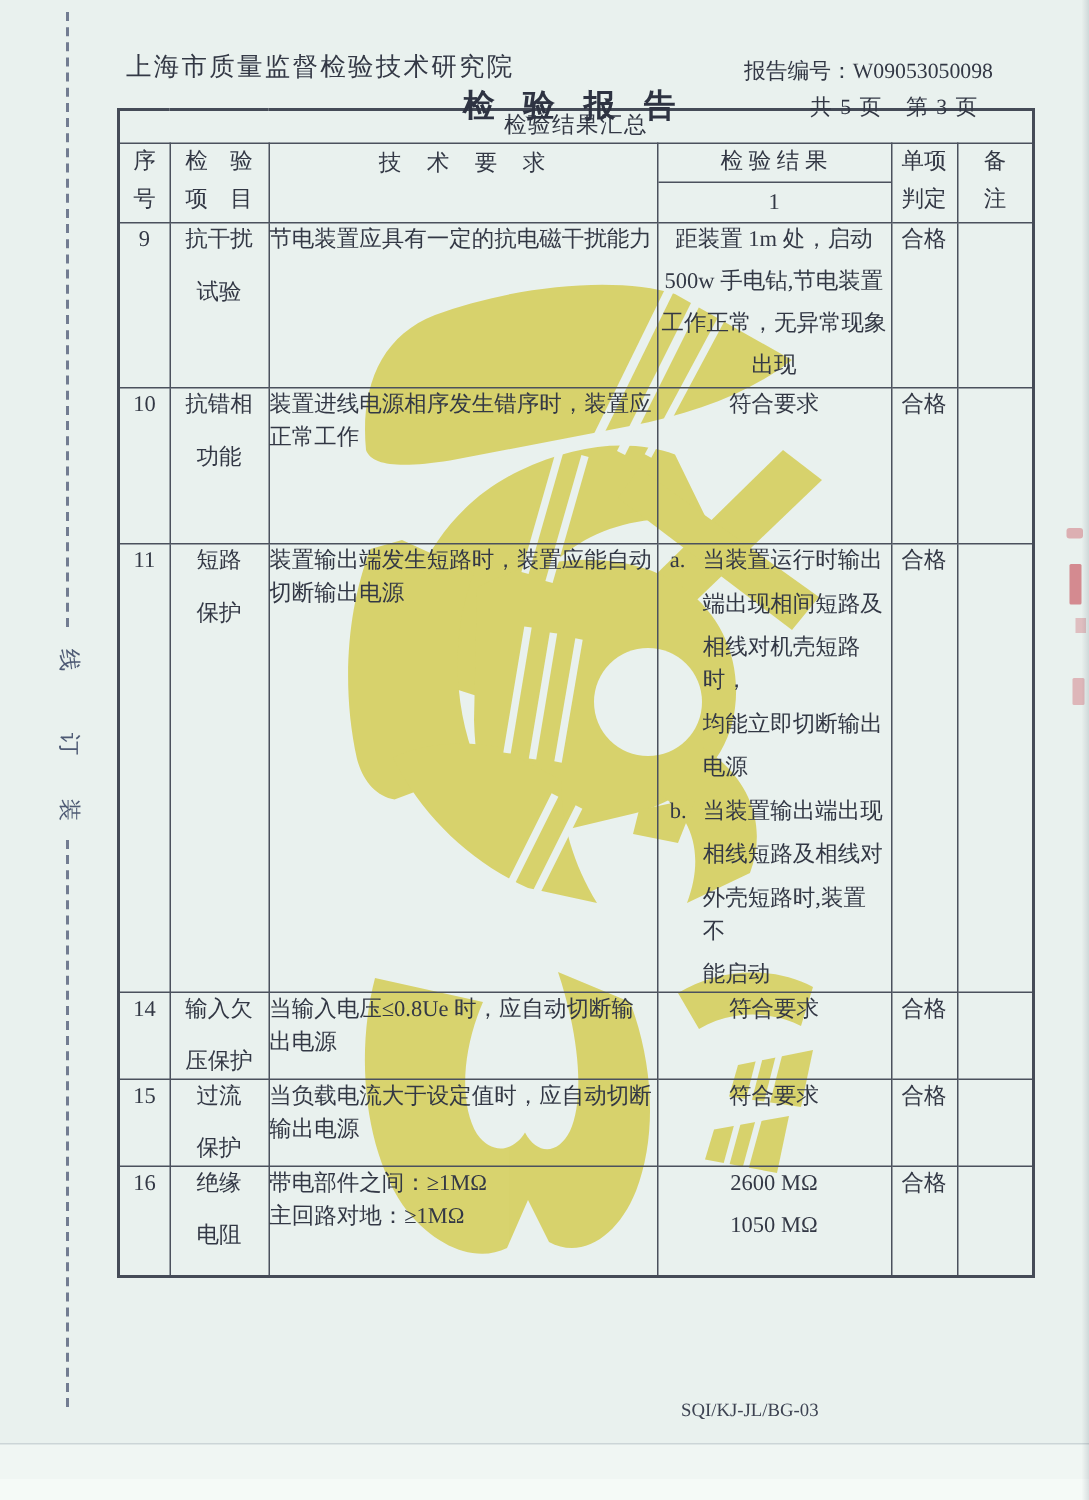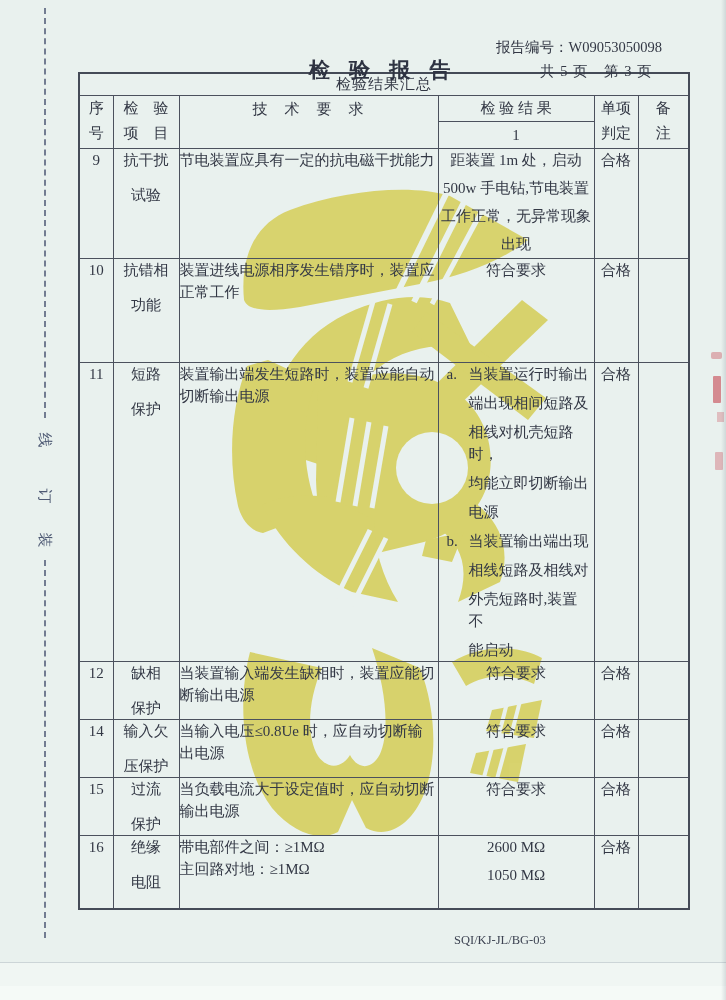--- a/index.html
+++ b/index.html
@@ -128,20 +128,21 @@
       <circle cx="432" cy="468" r="36" fill="#e9f1ee" stroke="none"></circle>
     </g>
   </svg>
 
   <div class="bind-seg s1"></div>
   <div class="bind-seg s2"></div>
   <div class="bind-char" style="top:430px">线</div>
   <div class="bind-char" style="top:486px">订</div>
   <div class="bind-char" style="top:530px">装</div>
 
+  <div class="org-name">上海市质量监督检验技术研究院</div>
   <div class="report-no">报告编号：W09053050098</div>
   <div class="title-wrap">
     <span class="report-title">检 验 报 告</span>
   </div>
   <div class="page-info">共 5 页　第 3 页</div>
 
   <table class="results-table">
     <colgroup>
       <col style="width:34px">
         <col style="width:66px">
@@ -240,36 +241,20 @@
                 <div class="result-line">当装置输出端出现</div>
                 <div class="result-line">相线短路及相线对</div>
                 <div class="result-line">外壳短路时,装置不</div>
                 <div class="result-line">能启动</div>
               </div>
             </div>
           </td>
           <td class="c-verdict">合格</td>
           <td class="c-note"></td>
         </tr>
-        <tr style="height: 57px;">
-          <td class="c-no">12</td>
-          <td class="c-item">
-            <div class="item-line">缺相</div>
-            <div class="item-line">保护</div>
-          </td>
-          <td class="c-req">
-            <div class="requirement-line">当装置输入端发生缺相时，装置应能切</div>
-            <div class="requirement-line">断输出电源</div>
-          </td>
-          <td class="c-res">
-            <div class="result-line">符合要求</div>
-          </td>
-          <td class="c-verdict">合格</td>
-          <td class="c-note"></td>
-        </tr>
         <tr style="height: 56px;">
           <td class="c-no">14</td>
           <td class="c-item">
             <div class="item-line">输入欠</div>
             <div class="item-line">压保护</div>
           </td>
           <td class="c-req">
             <div class="requirement-line">当输入电压≤0.8Ue 时，应自动切断输</div>
             <div class="requirement-line">出电源</div>
           </td>

